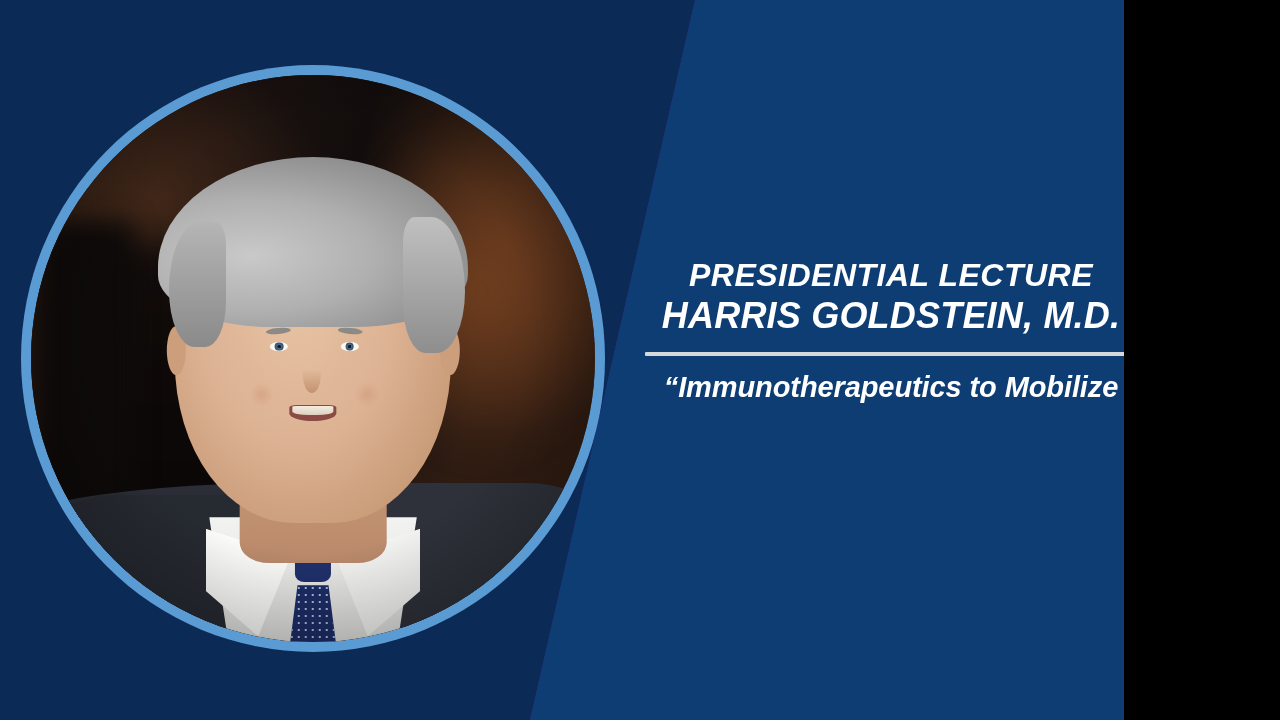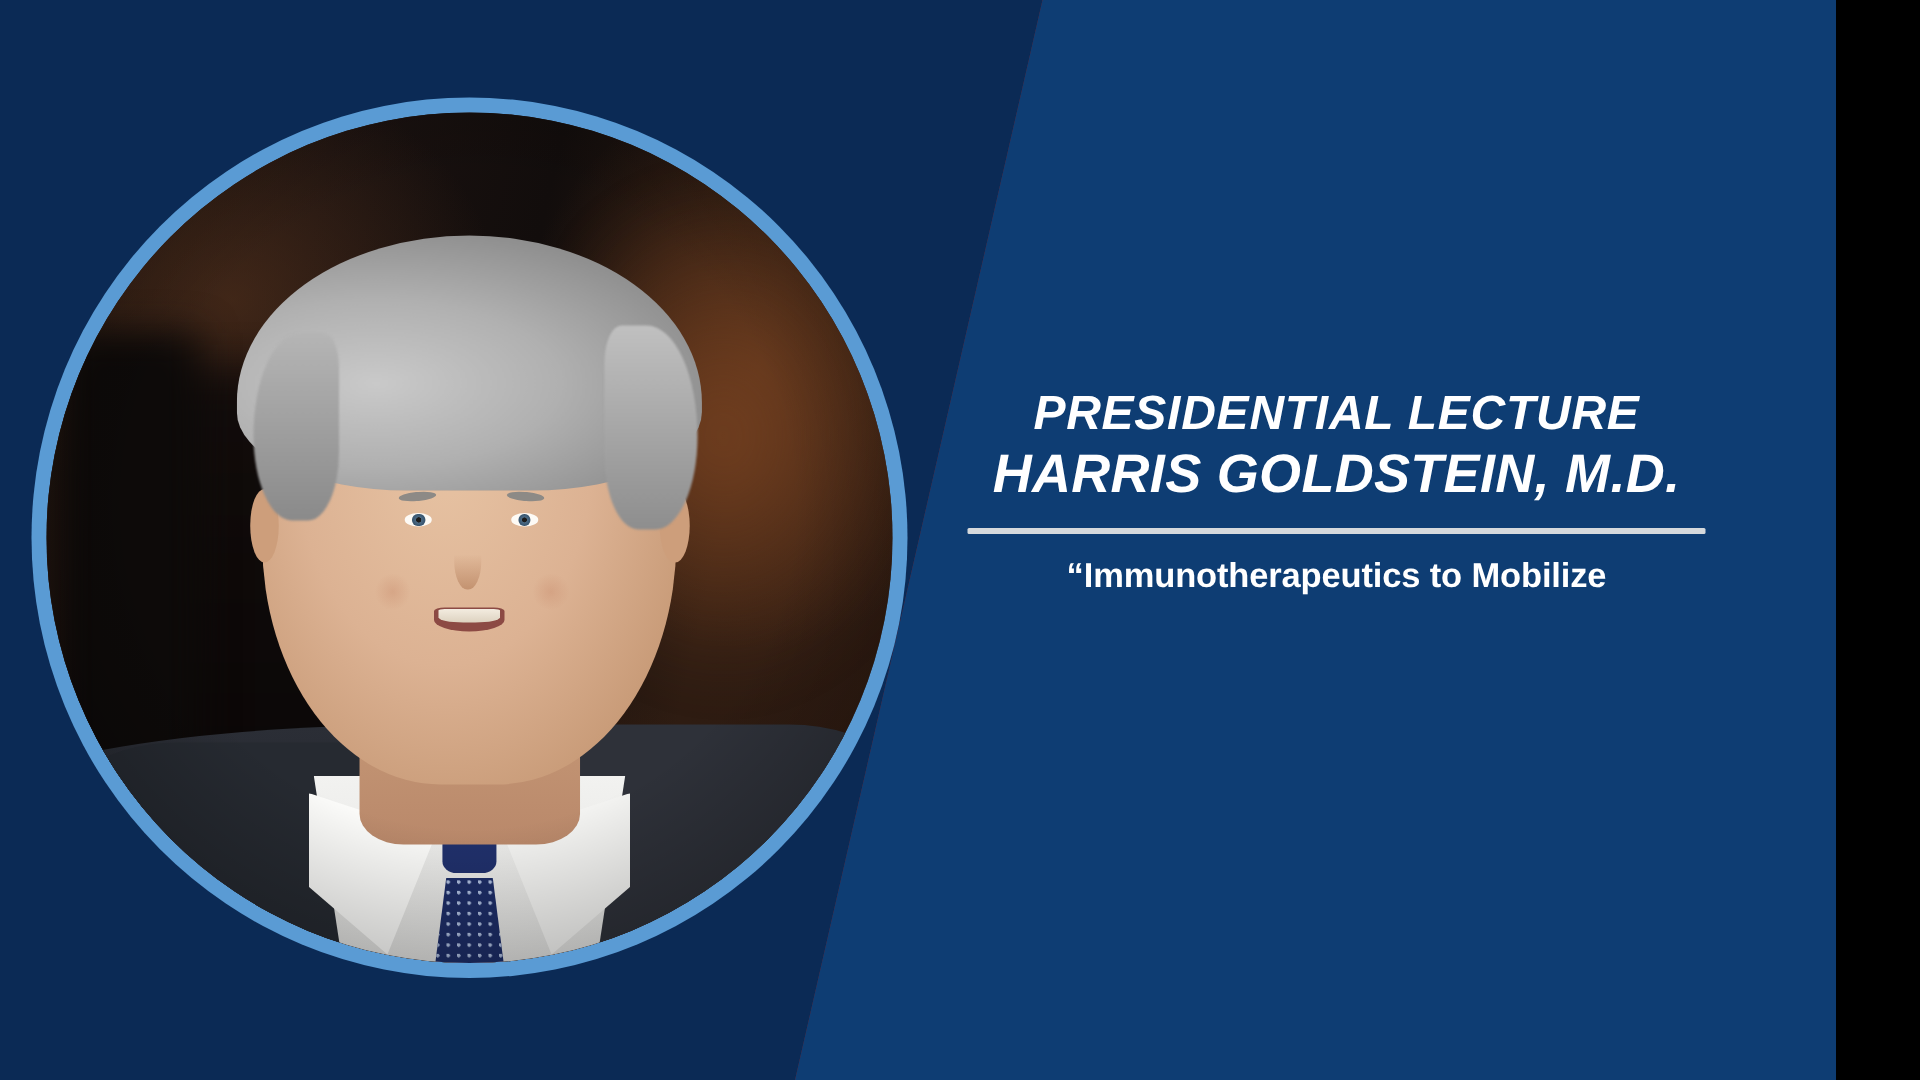--- a/index.html
+++ b/index.html
@@ -6,22 +6,22 @@
   * { margin:0; padding:0; box-sizing:border-box; }
   html,body{ background:#000; }
   body{
     font-family:"Liberation Sans", sans-serif;
     width:1280px; height:720px;
     overflow:hidden;
   }
 
   .slide{
     position:relative;
-    width:1224px; height:720px;
-    background:#7f1d1d;
+    width:1124px; height:720px;
+    background:#4c1d95;
     overflow:hidden;
   }
 
   
   .panel-right{
     position:absolute;
     inset:0;
     background:#0e3d73;
     clip-path: polygon(695px 0, 1280px 0, 1280px 720px, 530px 720px);
   }
@@ -282,22 +282,23 @@
     margin-top:1px;
     white-space:nowrap;
   }
   .divider{
     height:4px;
     background:#d5d9dc;
     margin:15px 0 14px 0;
     border-radius:1px;
   }
   .quote{
-    font-size:23px;
+    font-size:29px;
     font-weight:bold;
+    font-style:italic;
     color:#ffffff;
     line-height:1.2;
     letter-spacing:-.1px;
   }
   .quote .ql2{ display:block; }
 </style>
 </head>
 <body>
 
 <div class="slide">

